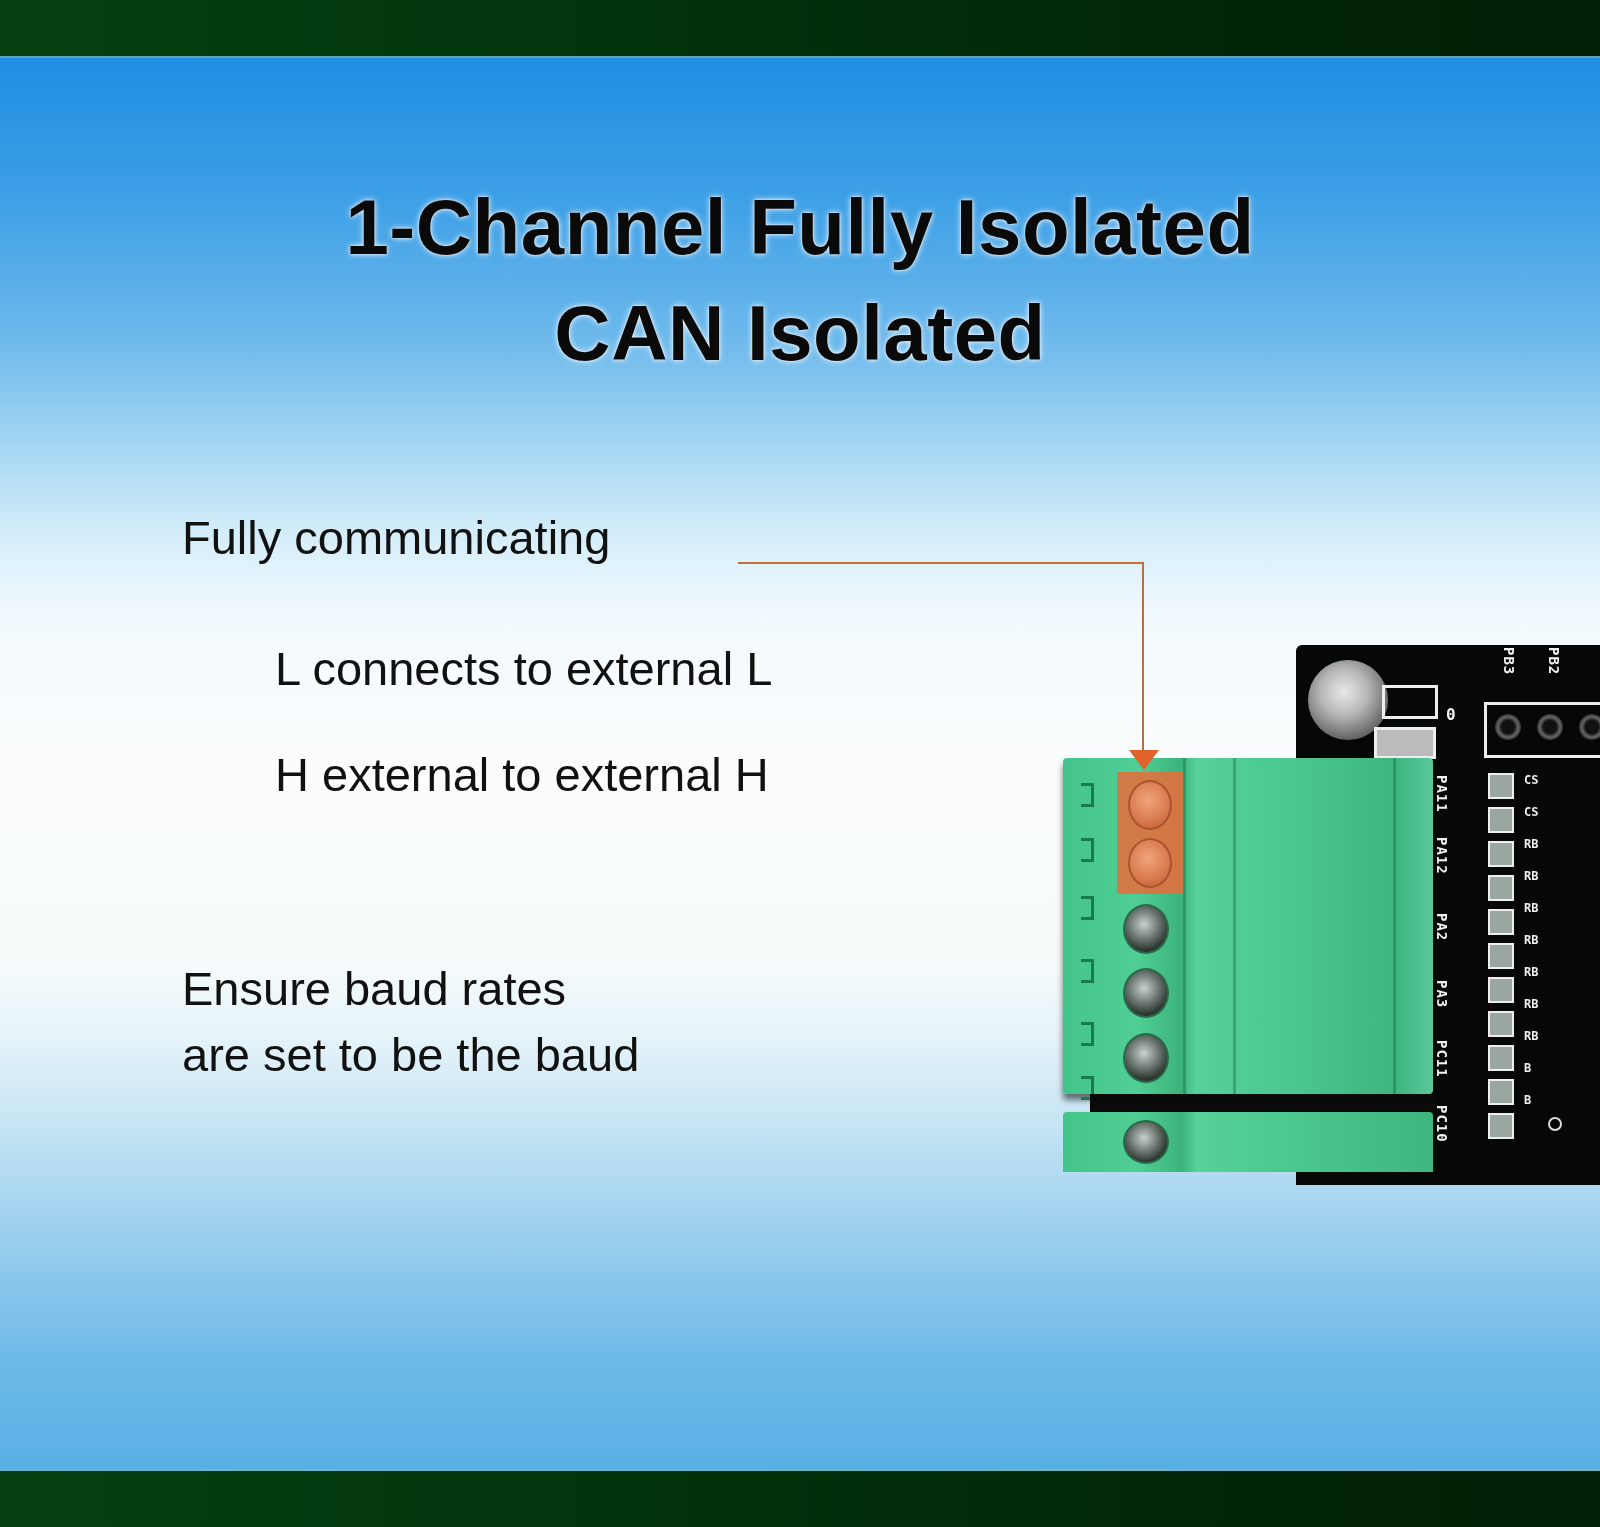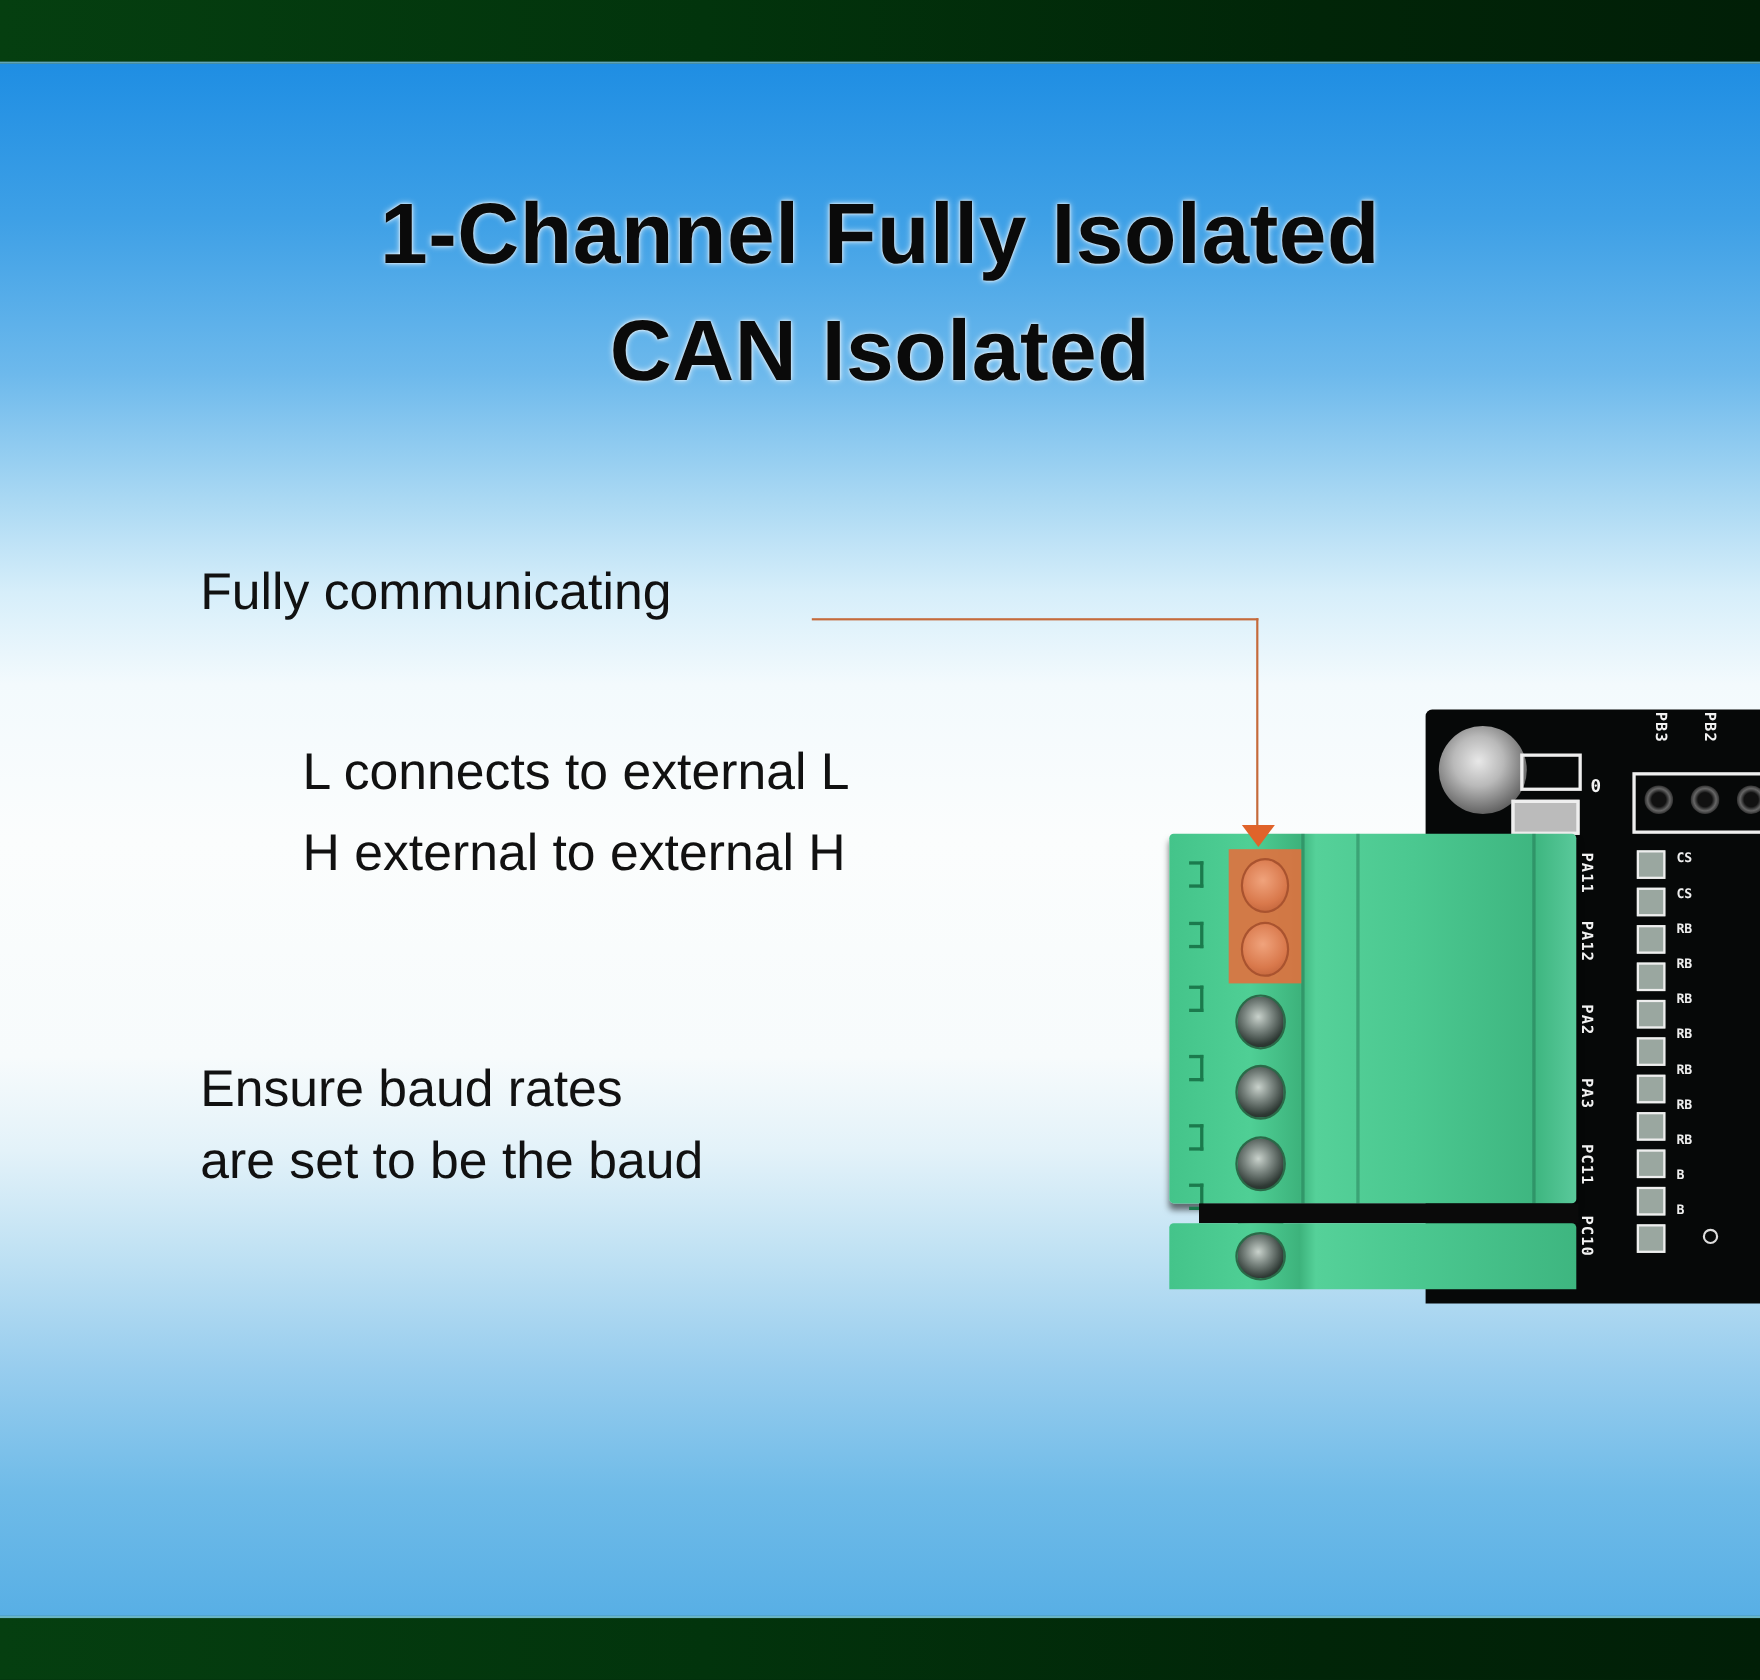--- a/index.html
+++ b/index.html
@@ -15,31 +15,31 @@
   .frame-top { top: 0; height: 56px; border-bottom: 2px solid #5fa6b8; }
   .frame-bottom { top: 1469px; height: 58px; border-top: 2px solid #6ab6c6; }
   .slide {
     position: absolute; left: 0; top: 58px; width: 1600px; height: 1411px;
     background: linear-gradient(180deg,
       #1f8ee3 0%, #3ea0e6 10%, #6db9ec 20%, #a9d8f3 28%, #d6eefa 34%,
       #f3fafd 40%, #fbfdfd 50%, #f7fbfc 64%, #e3f2f9 70%, #c3e3f4 76%,
       #98cdee 84%, #6fbbe8 92%, #58afe5 100%);
   }
   .title {
-    position: absolute; left: 0; top: 159px; width: 1600px; text-align: center;
+    position: absolute; left: 0; top: 174px; width: 1600px; text-align: center;
     font-weight: bold; font-size: 78px; line-height: 106px; color: #0a0a0a;
     letter-spacing: 0.5px;
     text-shadow: 0 0 6px rgba(255,255,255,0.9), 0 0 2px rgba(255,255,255,0.9);
   }
   .title span { display: block; }
   .body-text { position: absolute; color: #111; font-size: 47px; line-height: 66px; }
   .intro { left: 182px; top: 505px; }
   .intro span { display: block; }
   .conn { left: 275px; font-size: 47px; }
-  .conn-l { top: 668px; }
+  .conn-l { top: 636px; }
   .conn-h { top: 742px; }
   .note { left: 182px; top: 956px; }
   .note span { display: block; }
 
   .leader-h { position: absolute; left: 738px; top: 562px; width: 406px; height: 2px; background: #c56a3b; }
   .leader-v { position: absolute; left: 1142px; top: 562px; width: 2px; height: 190px; background: #c56a3b; }
   .leader-arrow {
     position: absolute; left: 1129px; top: 750px; width: 0; height: 0;
     border-left: 15px solid transparent; border-right: 15px solid transparent;
     border-top: 20px solid #e0632a;

